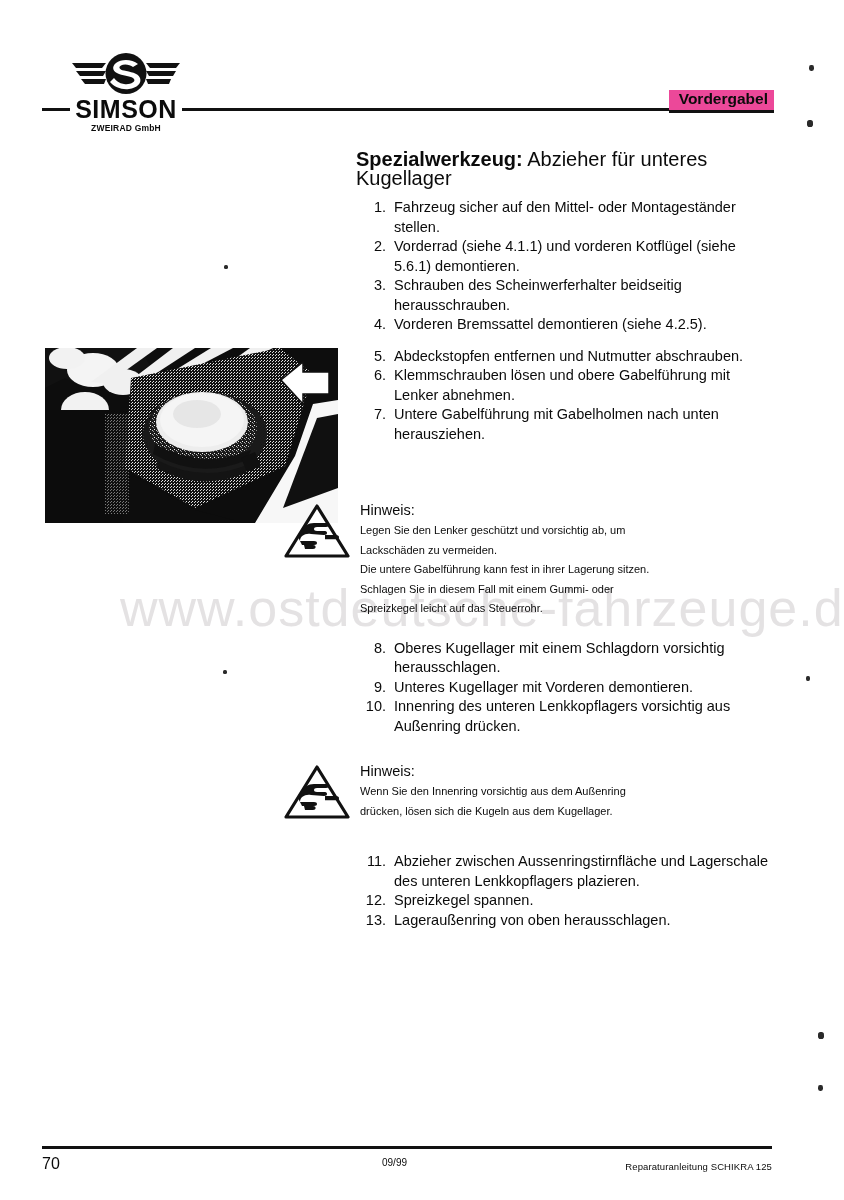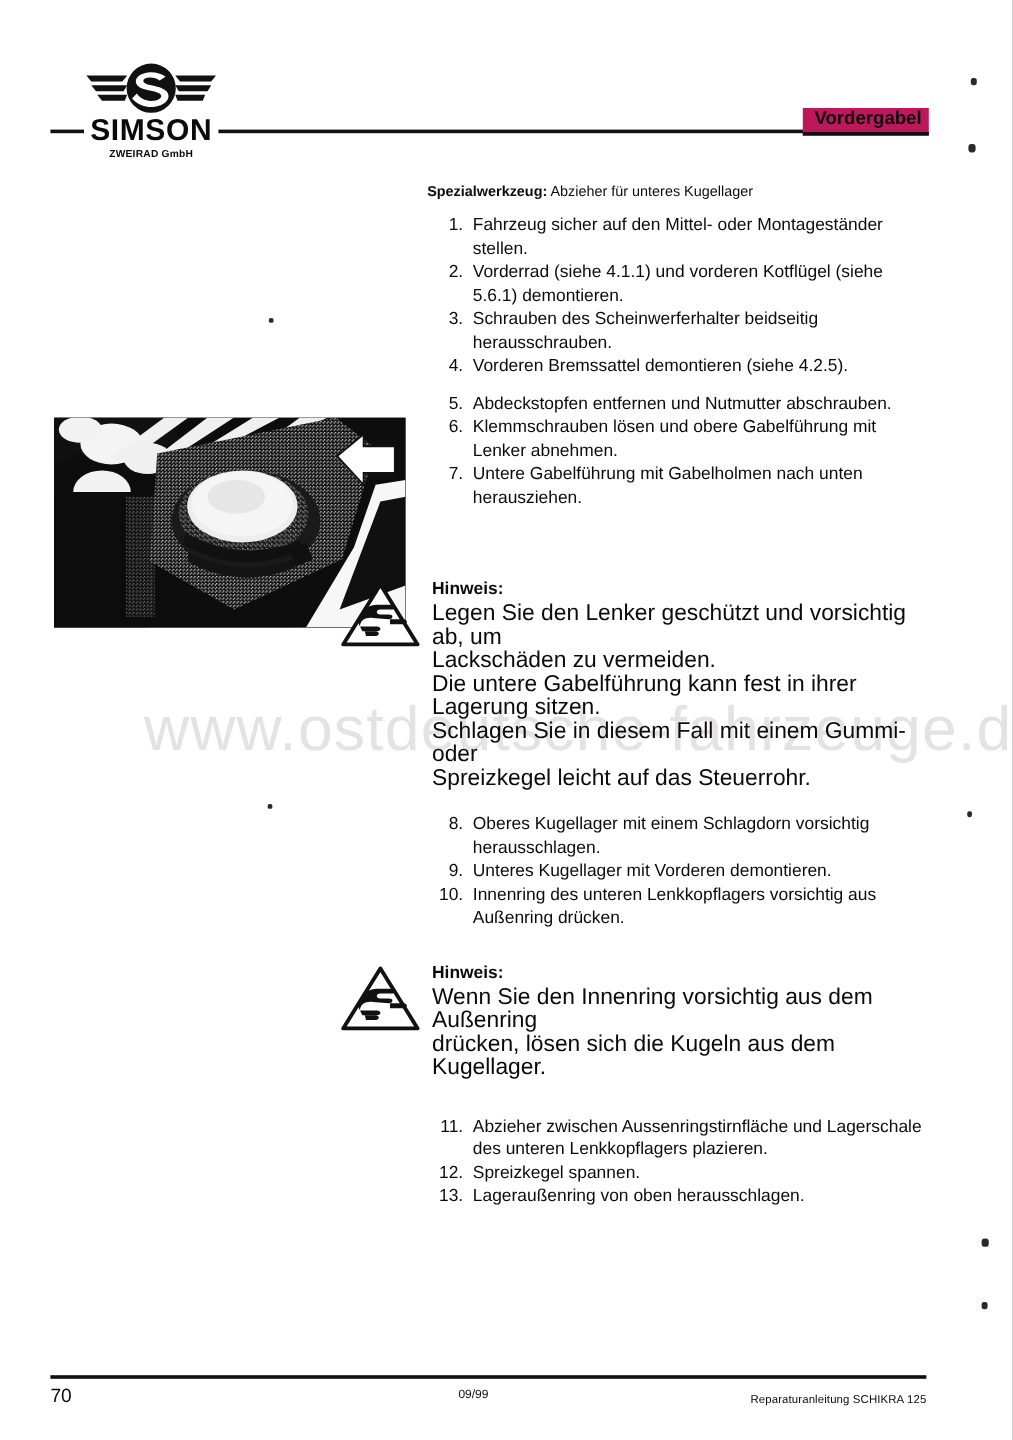--- a/index.html
+++ b/index.html
@@ -73,21 +73,21 @@
     letter-spacing: 0.2px;
     line-height: 11px;
     margin-top: 1px;
   }
   .header-title {
     position: absolute;
     right: 70px;
     top: 90px;
     font-size: 15.5px;
     font-weight: bold;
-    background: #be185d;
+    background: #ec4899;
     padding: 0 6px 2px 10px;
     border-bottom: 3px solid #111;
     z-index: 3;
   }
 
   
   .photo {
     position: absolute;
     left: 45px;
     top: 348px;
@@ -109,21 +109,21 @@
     font-size: 14.5px;
     font-weight: bold;
     margin: 0 0 22px 0;
     letter-spacing: 0.1px;
   }
   .section-heading .num {
     display: inline-block;
     width: 64px;
   }
   .tool-line {
-    font-size: 12px;
+    font-size: 20px;
     line-height: 19px;
     margin: 0 0 10px 0;
   }
   .tool-line b { font-weight: bold; }
 
   ol.steps {
     list-style: none;
     margin: 0;
     padding: 0;
     font-size: 14.5px;
@@ -152,26 +152,26 @@
   }
   .note .tri {
     position: absolute;
     left: 0px;
     top: 2px;
     width: 66px;
     height: 56px;
   }
   .note-title {
     font-size: 14.5px;
-    font-weight: bold;
+    font-weight: normal;
     line-height: 19px;
     margin-bottom: 1px;
   }
   .note-body {
-    font-size: 19px;
+    font-size: 11px;
     line-height: 19.5px;
   }
 
   
   .watermark {
     position: absolute;
     left: 120px;
     top: 578px;
     font-size: 52px;
     font-weight: normal;

